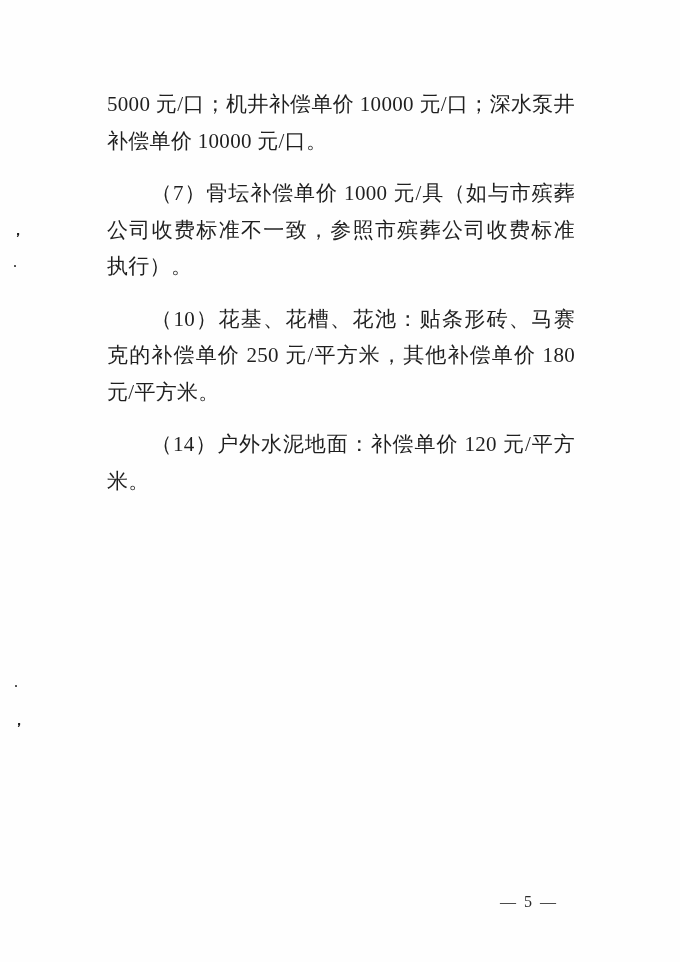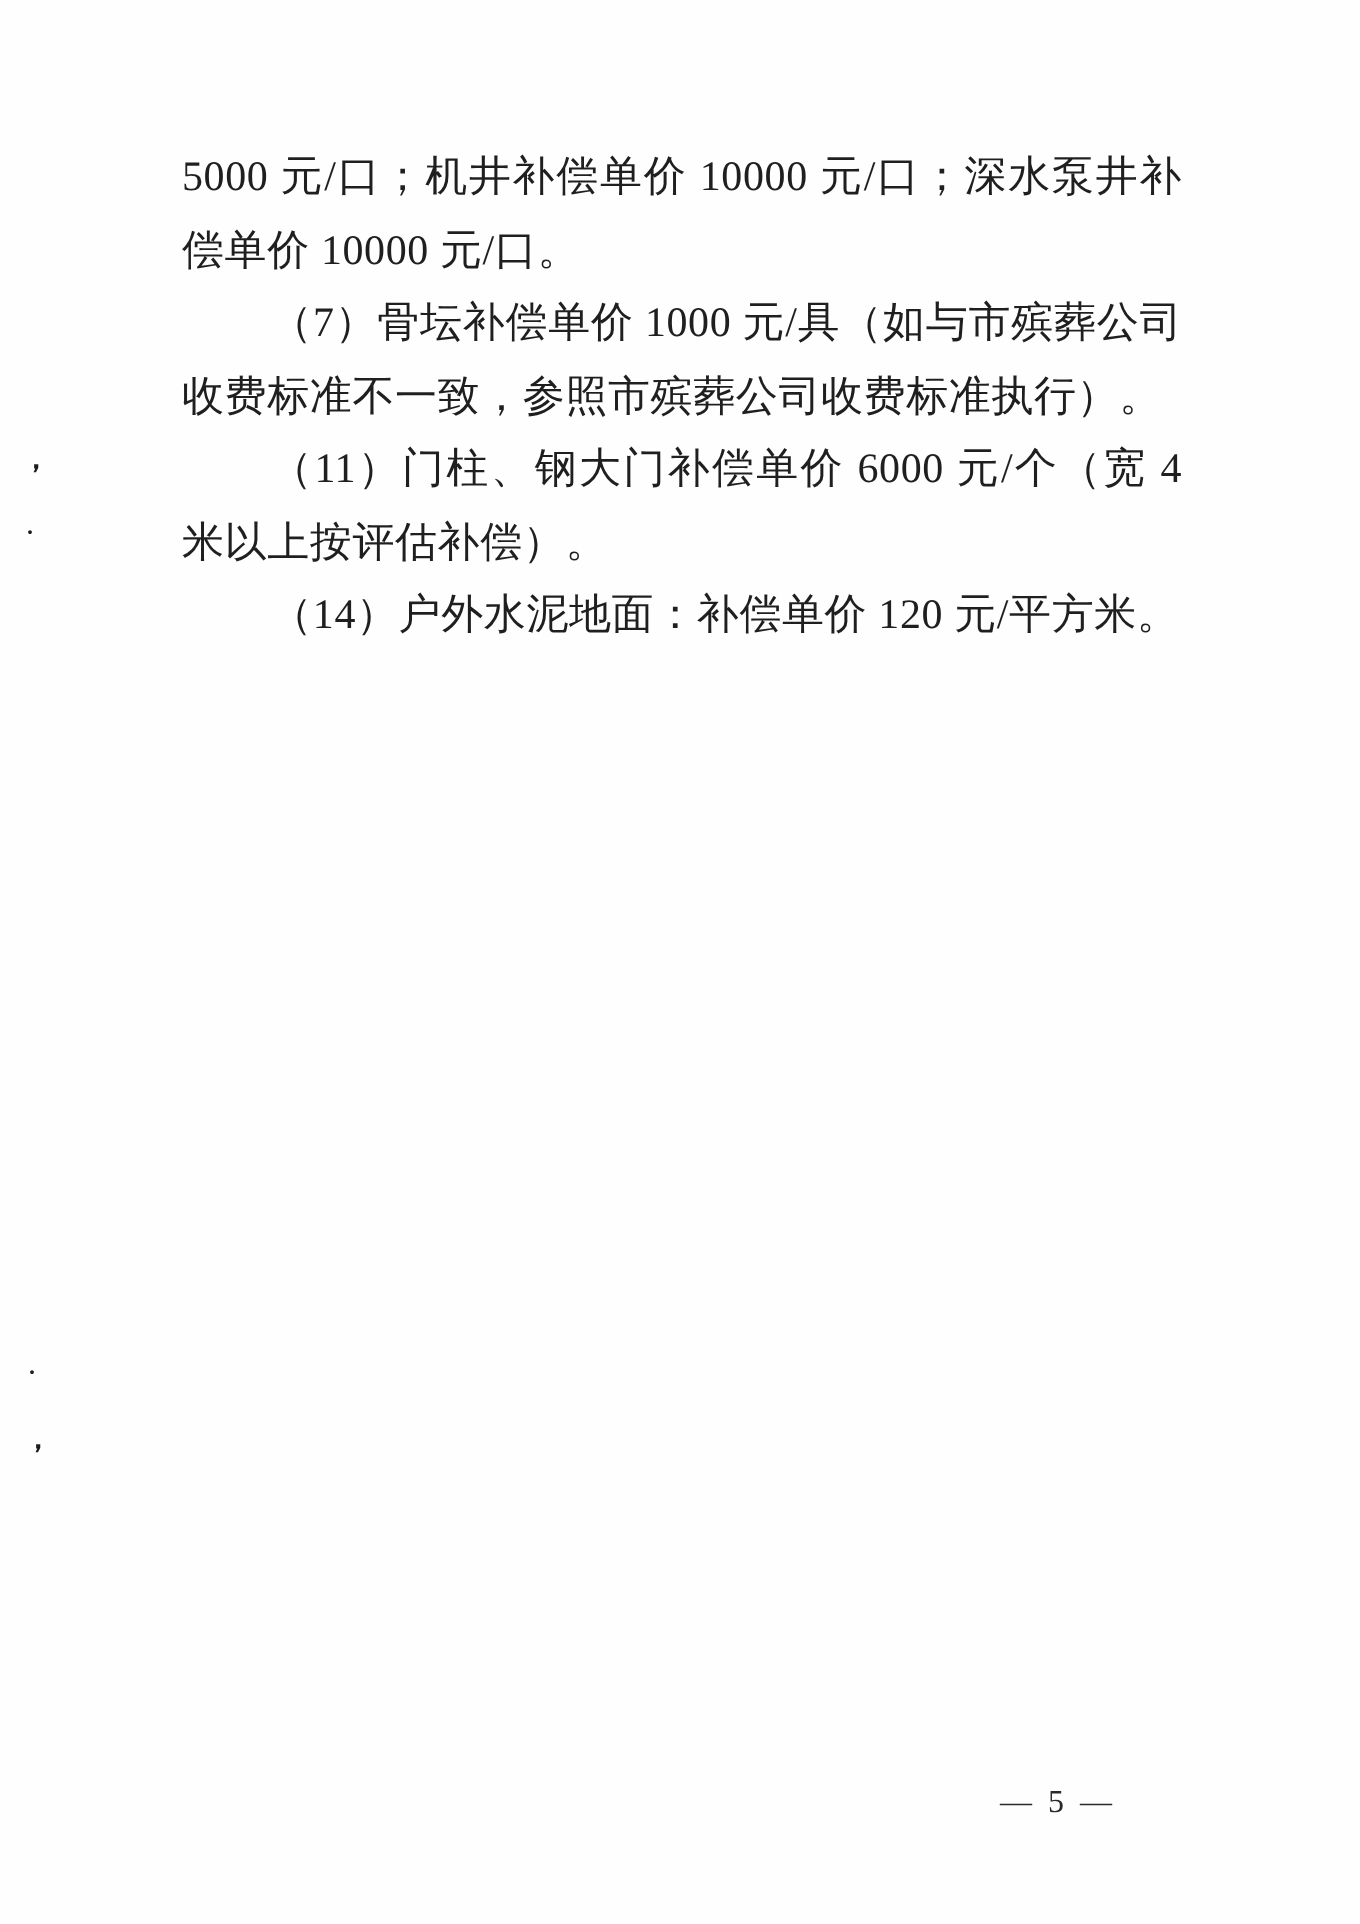--- a/index.html
+++ b/index.html
@@ -21,21 +21,21 @@
     left: 91px;
     top: 70px;
     width: 500px;
     font-size: 21px;
     line-height: 36.5px;
     text-align: justify;
     text-justify: inter-ideograph;
     letter-spacing: 0.3px;
   }
   .para {
-    margin: 0;
+    margin: 16px;
     text-indent: 2.1em;
   }
   .para.no-indent {
     text-indent: 0;
   }
   .footer {
     position: absolute;
     left: 500px;
     top: 893px;
     width: 80px;
@@ -62,19 +62,19 @@
 <div class="page">
 
   <span class="margin-mark mark-1">，</span>
   <span class="margin-mark mark-2">·</span>
   <span class="margin-mark mark-3">·</span>
   <span class="margin-mark mark-4">，</span>
 
   <div class="content">
     <p class="para no-indent">5000 元/口；机井补偿单价 10000 元/口；深水泵井补偿单价 10000 元/口。</p>
     <p class="para">（7）骨坛补偿单价 1000 元/具（如与市殡葬公司收费标准不一致，参照市殡葬公司收费标准执行）。</p>
-    <p class="para">（11）门柱、钢大门补偿单价 6000 元/个（宽 4 米以上按评估补偿）。</p>
+    <p class="para">（10）花基、花槽、花池：贴条形砖、马赛克的补偿单价 250 元/平方米，其他补偿单价 180 元/平方米。</p>
     <p class="para">（14）户外水泥地面：补偿单价 120 元/平方米。</p>
   </div>
 
   <div class="footer">— 5 —</div>
 
 </div>
 
 </body></html>

